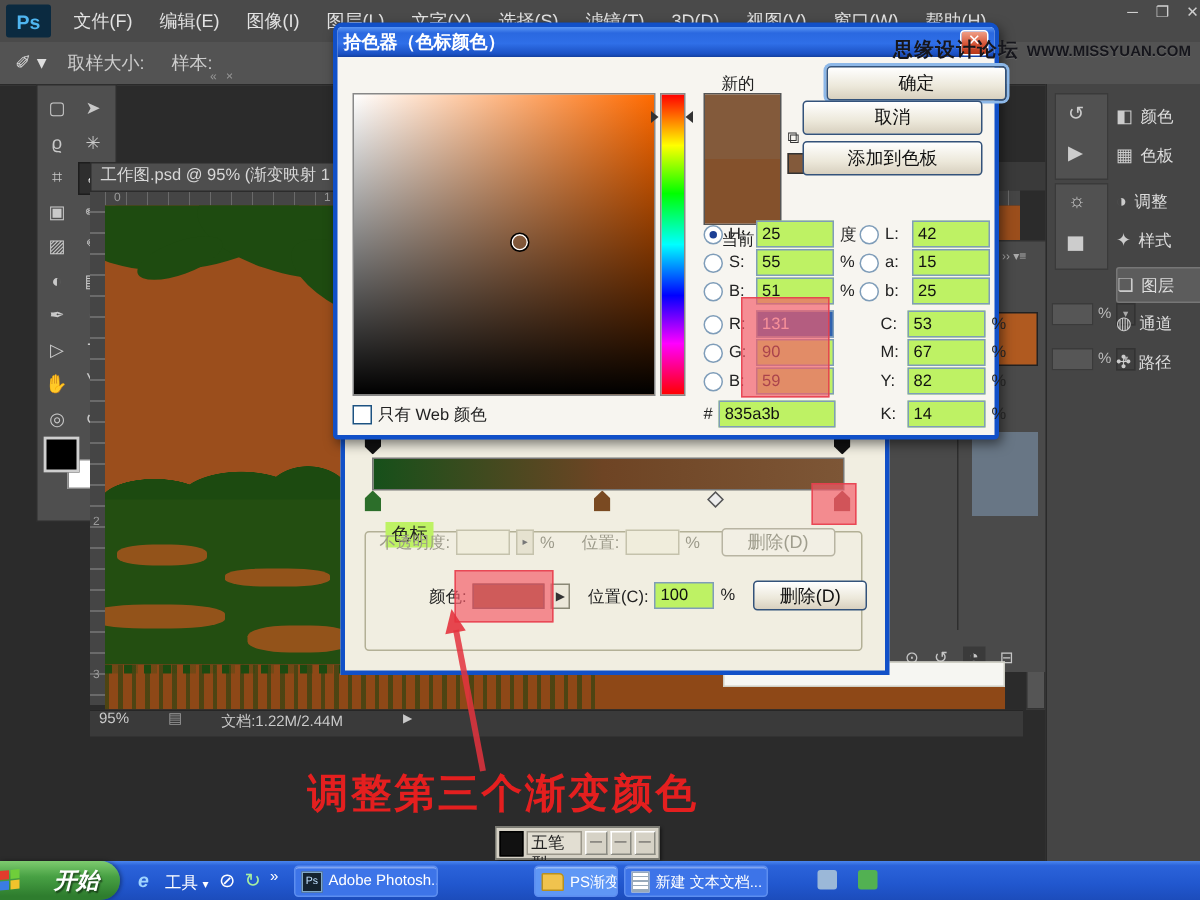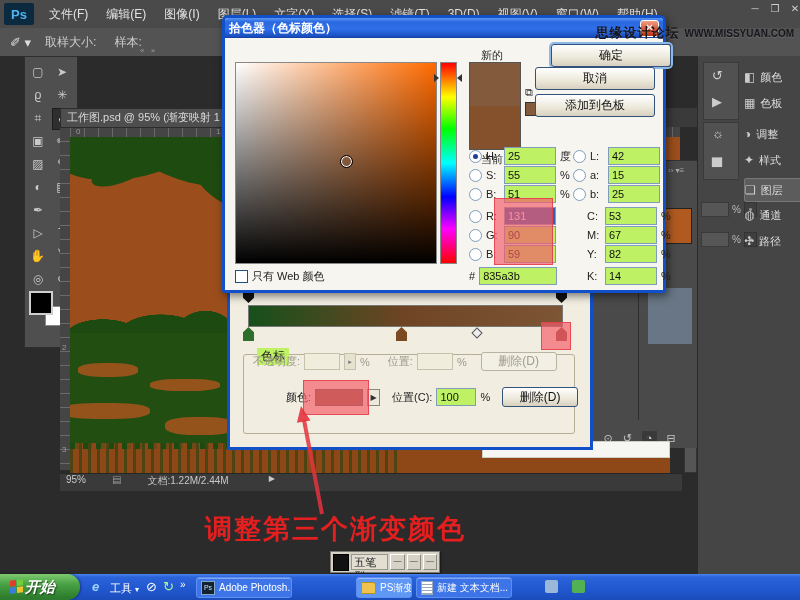--- a/index.html
+++ b/index.html
@@ -118,21 +118,21 @@
     display:flex;align-items:center;gap:2px;padding:0 2px;z-index:30;box-shadow:1px 1px 2px rgba(0,0,0,.5);}
   .ime-ico{width:15px;height:15px;background:#111;border:1px solid #000;}
   .ime-label{color:#222;font-size:11px;border:1px solid #9a968a;background:#e2ded2;padding:0 2px;height:14px;line-height:14px;}
   .ime-btn{width:13px;height:14px;background:#d6d2c6;border:1px solid #fff;border-right-color:#8a8a82;border-bottom-color:#8a8a82;
     font-size:8px;color:#333;text-align:center;line-height:12px;}
   
   .taskbar{left:0;top:574px;width:800px;height:26px;z-index:40;
     background:linear-gradient(180deg,#4a86ee 0%,#2b63da 12%,#2157ce 60%,#1c4cbb 100%);}
   .startbtn{left:0;top:574px;width:80px;height:26px;z-index:41;border-radius:0 13px 13px 0;
     background:linear-gradient(180deg,#7ecb6f,#48a144 40%,#2e7d2e 90%);box-shadow:1px 0 3px rgba(0,0,0,.4);
-    display:flex;align-items:center;gap:1px;padding-left:10px;box-sizing:border-box;}
+    display:flex;align-items:center;gap:22px;padding-left:0;box-sizing:border-box;}
   .start-label{color:#fff;font-weight:bold;font-style:italic;font-size:15px;text-shadow:1px 1px 1px rgba(0,0,0,.5);}
   .flag{width:14px;height:14px;display:grid;grid-template-columns:6px 6px;grid-template-rows:6px 6px;gap:1px;transform:skewY(-6deg);}
   .flag i{display:block;}
   .ql{position:absolute;top:579px;color:#fff;font-size:13px;z-index:41;}
   .taskbtn{position:absolute;top:577px;height:21px;border-radius:3px;background:#3d74e8;border:1px solid #5d8ef0;
     box-shadow:inset 0 1px 0 rgba(255,255,255,.35);display:flex;align-items:center;gap:4px;padding:0 4px;
     color:#fff;font-size:10px;white-space:nowrap;overflow:hidden;z-index:41;box-sizing:border-box;}
   .taskbtn.active{background:#5f97f5;}
   .ps-chip{width:12px;height:12px;background:#14232f;border:1px solid #7fa8c8;color:#bfe0ff;font-size:7px;
     display:flex;align-items:center;justify-content:center;flex:none;}

